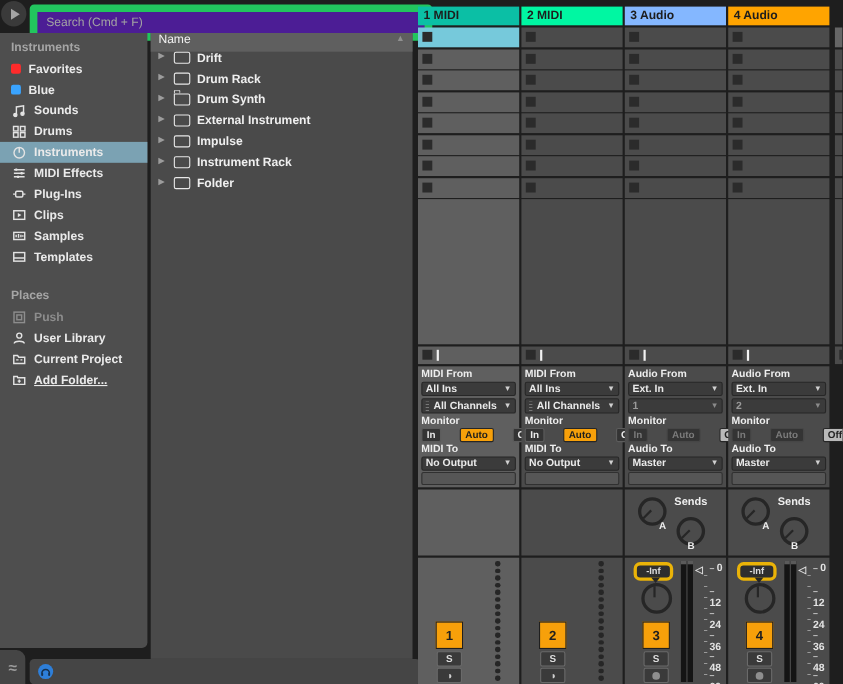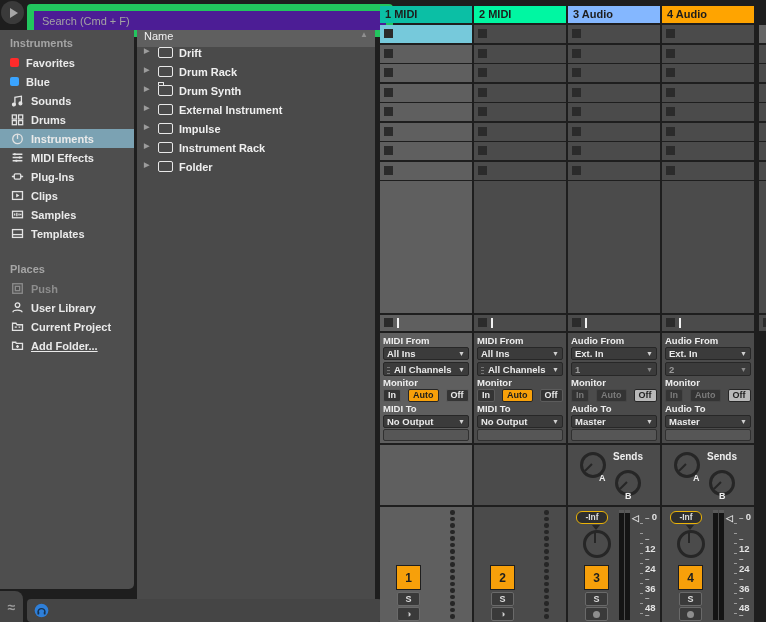--- a/index.html
+++ b/index.html
@@ -71,21 +71,21 @@
   .routing{position:absolute;top:333px;left:0;right:0;height:110px;background:var(--cell);
     box-sizing:border-box;padding:2px 3px;display:flex;flex-direction:column}
   .rlabel{font-size:9.5px;font-weight:700;color:#eeeeee;height:11px;line-height:11px}
   .dd{height:13px;background:#3b3b3b;border:1px solid #272727;border-radius:2px;
     display:flex;align-items:center;font-size:9.5px;font-weight:700;color:#eaeaea;
     padding:0 3px;margin:1px 0}
   .dd .arrow{margin-left:auto;font-size:7px;color:#d0d0d0}
   .dd.dim{color:#9a9a9a}.dd.dim .arrow{color:#8a8a8a}
   .chanmarks{width:3px;height:9px;margin-right:4px;
     background:repeating-linear-gradient(0deg,#777 0 1px,transparent 1px 3px)}
-  .monrow{display:flex;gap:7px;height:13px;margin:1px 0}
+  .monrow{display:flex;gap:17px;height:13px;margin:1px 0}
   .mon{padding:0 4px;font-size:9px;font-weight:700;line-height:11px;background:#343434;
     border:1px solid #5c5c5c;border-radius:2px;color:#eaeaea}
   .mon.on-orange{background:#f7a00a;color:#1d1d1d;border-color:#262626}
   .mon.dim{color:#7b7b7b;border-color:#464646}
   .mon.on-light{background:#b9b9b9;color:#222;border-color:#262626}
   .statusbox{height:11px;background:#565656;border:1px solid #303030;border-radius:2px;margin-top:auto}
 
   .sends{position:absolute;top:445px;left:0;right:0;height:60px;background:var(--cell)}
   .sends-label{position:absolute;left:45px;top:6px;font-size:10px;font-weight:700;color:#eee}
   .knob{position:absolute;width:20px;height:20px;border:3px solid #262626;border-radius:50%}
@@ -103,21 +103,21 @@
   .solo{position:absolute;left:17px;top:85px;width:21px;height:12px;background:#3a3a3a;
     border:1px solid #6a6a6a;border-radius:2px;color:#ddd;font-size:9px;font-weight:700;
     text-align:center;line-height:12px}
   .armbtn{position:absolute;left:17px;top:100px;width:21px;height:12px;background:#3a3a3a;
     border:1px solid #6a6a6a;border-radius:2px;display:flex;align-items:center;justify-content:center}
   .armbtn .half{color:#cfcfcf;font-size:9px;line-height:9px}
   .armbtn .dot{width:7px;height:7px;border-radius:50%;background:#8e8e8e}
   .dotcol{position:absolute;left:70px;top:3px;width:5px}
   .dotcol i{display:block;width:4.5px;height:4.5px;border-radius:50%;background:#262626;margin-bottom:2px}
   .vol-pill{position:absolute;left:8px;top:4px;width:30px;height:11px;background:#2e2e2e;
-    border:1px solid #eab308;border-radius:6px;color:#ddd;font-size:8.5px;font-weight:700;
+    border:3px solid #eab308;border-radius:6px;color:#ddd;font-size:8.5px;font-weight:700;
     text-align:center;line-height:11px}
   .vmarker{position:absolute;left:24px;top:18px;width:0;height:0;
     border-left:4px solid transparent;border-right:4px solid transparent;border-top:5px solid #262626}
   .vknob{left:15px;top:23px;width:22px;height:22px}
   .vknob::after{left:8px;top:10px}
   .bar{position:absolute;top:3px;bottom:2px;width:5px;background:#141414}
   .bar::before{content:"";position:absolute;top:0;left:0;right:0;height:3px;background:#5a5a5a}
   .b1{left:51px}.b2{left:57px}
   .scale{position:absolute;left:64px;top:0;bottom:0;right:0;font-size:9.5px;font-weight:700;color:#e4e4e4}
   .scale .wedge{position:absolute;left:0;top:6px;font-size:9px;color:#dcdcdc}

